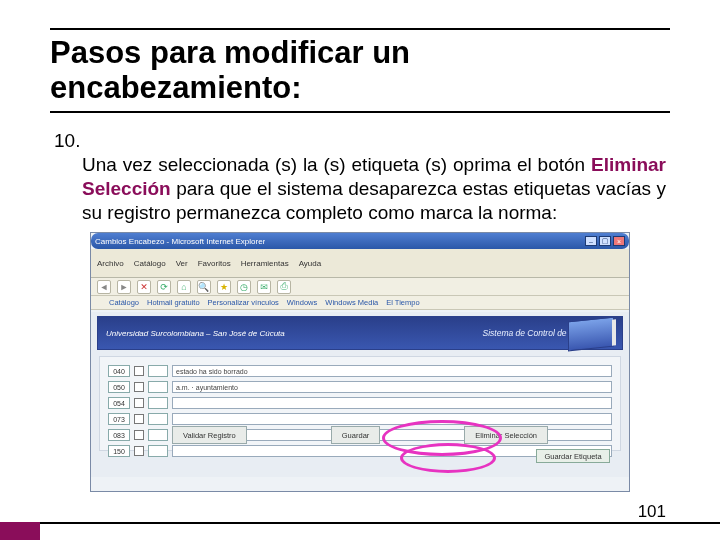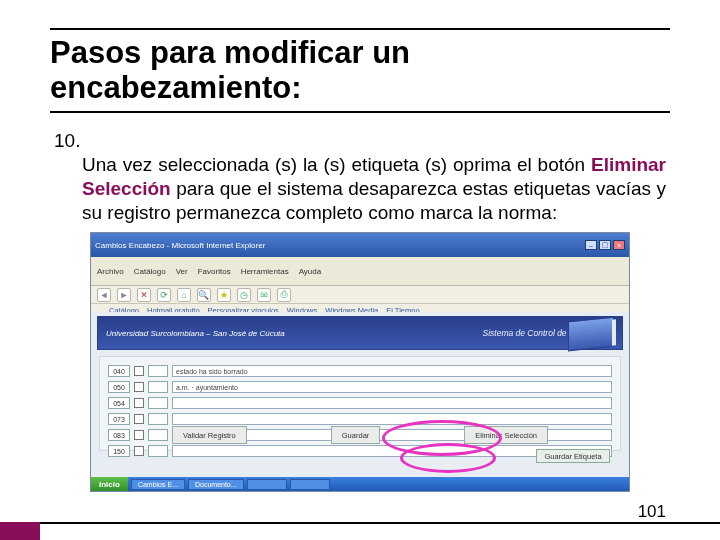--- a/index.html
+++ b/index.html
@@ -11,21 +11,21 @@
   .rule-top { border-top: 2px solid #000; margin: 0 0 6px 0; }
   .title { font-size: 31px; font-weight: bold; line-height: 1.12; color:#000; margin-bottom: 4px; }
   .rule-under { border-top: 2px solid #000; margin: 6px 0 16px 0; }
   .body-text { font-size: 19px; line-height: 1.25; color:#000; text-align: justify; padding: 0 4px; }
   .body-text .num { display:inline; }
   .body-text .indent { display:block; padding-left: 28px; }
   .emph { color: #8a0d5a; font-weight: bold; }
   .shot-wrap { width: 540px; margin: 8px auto 0 auto; }
   .shot { width: 540px; height: 260px; border: 1px solid #7a8aa6; background: #eef2f6; position: relative; overflow: hidden; font-size: 8px; }
   
-  .titlebar { height: 16px; background: linear-gradient(#4f7ed1,#2a57a8); color:#fff; display:flex; align-items:center; padding:12px 4px; justify-content:space-between; }
+  .titlebar { height: 16px; background: linear-gradient(#4f7ed1,#2a57a8); color:#fff; display:flex; align-items:center; padding:4px 4px; justify-content:space-between;border-radius:7px; }
   .titlebar .t { font-size:8px; white-space:nowrap; overflow:hidden; }
   .winctl { display:flex; gap:2px; }
   .winctl span { width:12px; height:10px; background:#cfe0ff; border:1px solid #1d3a73; display:flex; align-items:center; justify-content:center; font-size:7px; color:#1d3a73; }
   .menubar { height:29px; background:#ece9d8; border-bottom:1px solid #b8b8a8; display:flex; gap:10px; padding:0 6px; align-items:center; color:#333; }
   .toolbar { height:18px; background:#f1efe3; border-bottom:1px solid #c9c7b6; display:flex; align-items:center; gap:6px; padding:0 6px; }
   .tb-btn { width:14px; height:14px; border:1px solid #b7b5a3; background:#fff; border-radius:2px; display:flex; align-items:center; justify-content:center; font-size:9px; color:#3a6; }
   .tb-btn.gray { color:#888; }
   .tb-btn.star { color:#d8b400; }
   .tb-btn.red { color:#c33; }
   .addr { height:18px; background:#f1efe3; border-bottom:1px solid #c9c7b6; display:flex; align-items:center; gap:4px; padding:0 6px; }
@@ -176,27 +176,20 @@
             <div class="btn">Validar Registro</div>
             <div class="btn">Guardar</div>
             <div class="btn">Eliminar Selección</div>
           </div>
 
           <div class="circle c1"></div>
           <div class="circle c2"></div>
         </div>
       </div>
 
-      <div class="taskbar">
-        <div class="start">Inicio</div>
-        <div class="task">Cambios E...</div>
-        <div class="task">Documento...</div>
-        <div class="task" style="width:40px;"></div>
-        <div class="task" style="width:40px;"></div>
-      </div>
 
     </div>
   </div>
 
   <div class="baseline"></div>
   <div class="accent"></div>
   <div class="page-num">101</div>
 </div>
 
 </body></html>

